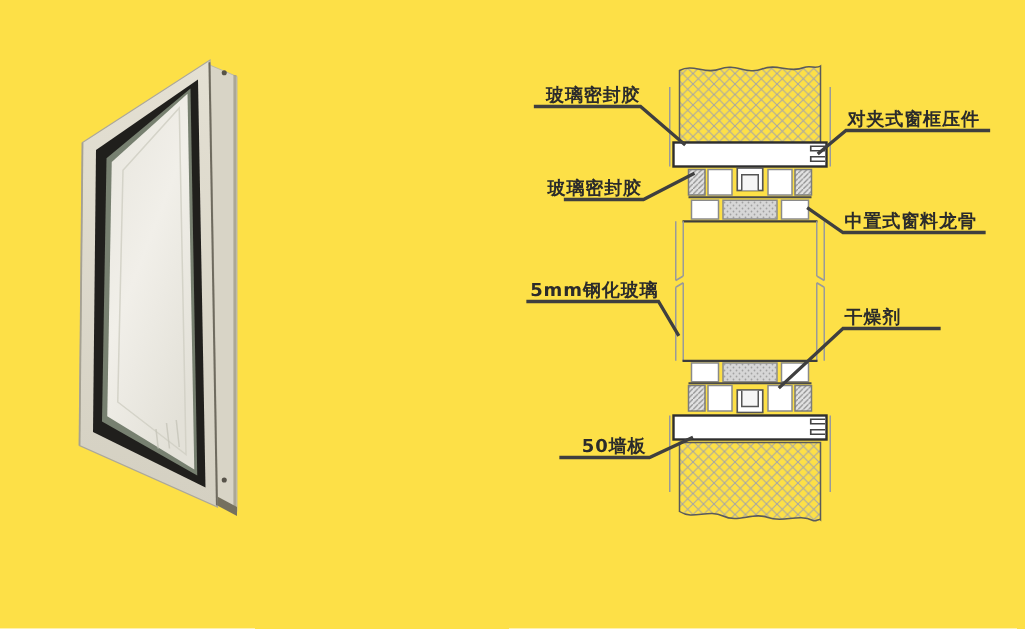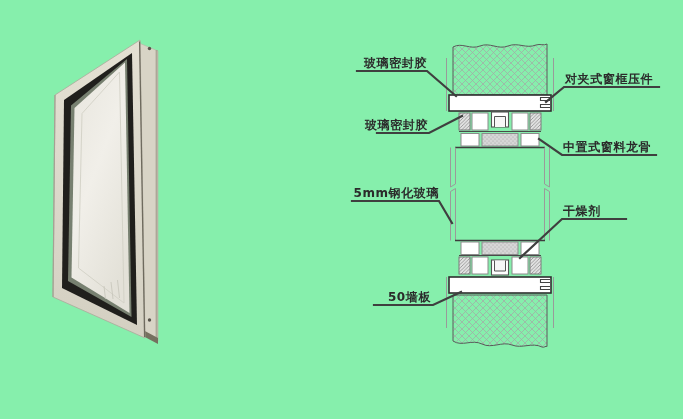--- a/index.html
+++ b/index.html
@@ -1,16 +1,16 @@
 <!DOCTYPE html>
 <html><head>
 <meta charset="utf-8">
 <style>
   html,body{margin:0;padding:0;background:#ffffff;}
-  .canvas{position:relative;width:683px;height:419px;background:#86efac;overflow:hidden;
+  .canvas{position:relative;width:683px;height:419px;background:#fde047;overflow:hidden;
           font-family:"DejaVu Sans","Liberation Sans",sans-serif;}
   svg{position:absolute;left:0;top:0;}
   .lbl{font:bold 12px "DejaVu Sans","Liberation Sans",sans-serif;letter-spacing:.6px;}
   .leader{fill:none;stroke-width:2.2;stroke-linecap:square;}
   .thin{stroke:#9a9a9a;stroke-width:1;}
   .blk{fill:#ffffff;stroke:#8a8a8a;stroke-width:1;}
 </style>
 </head>
 <body>
 

